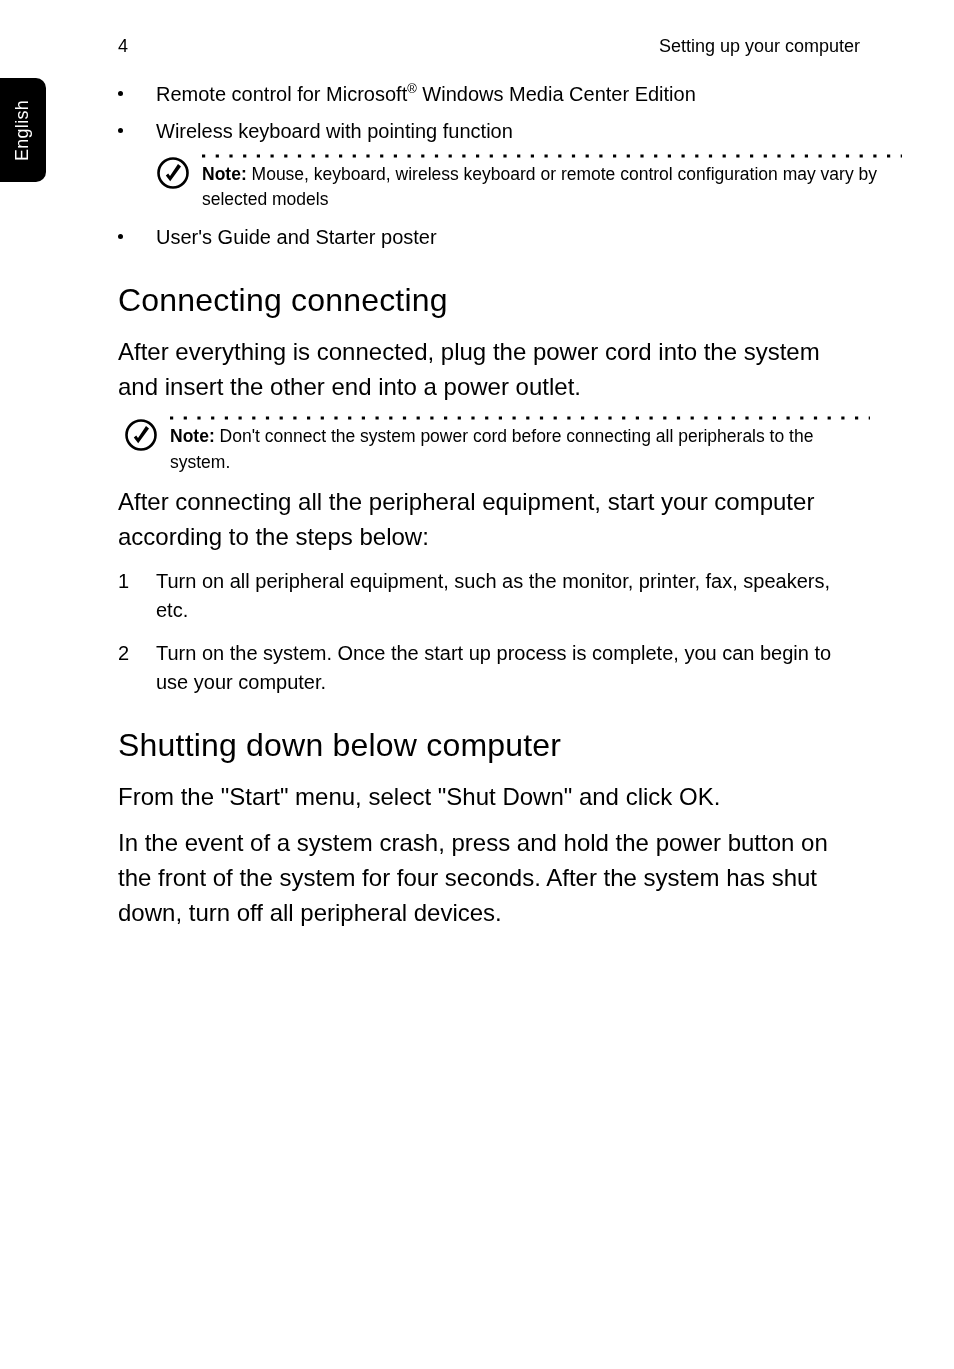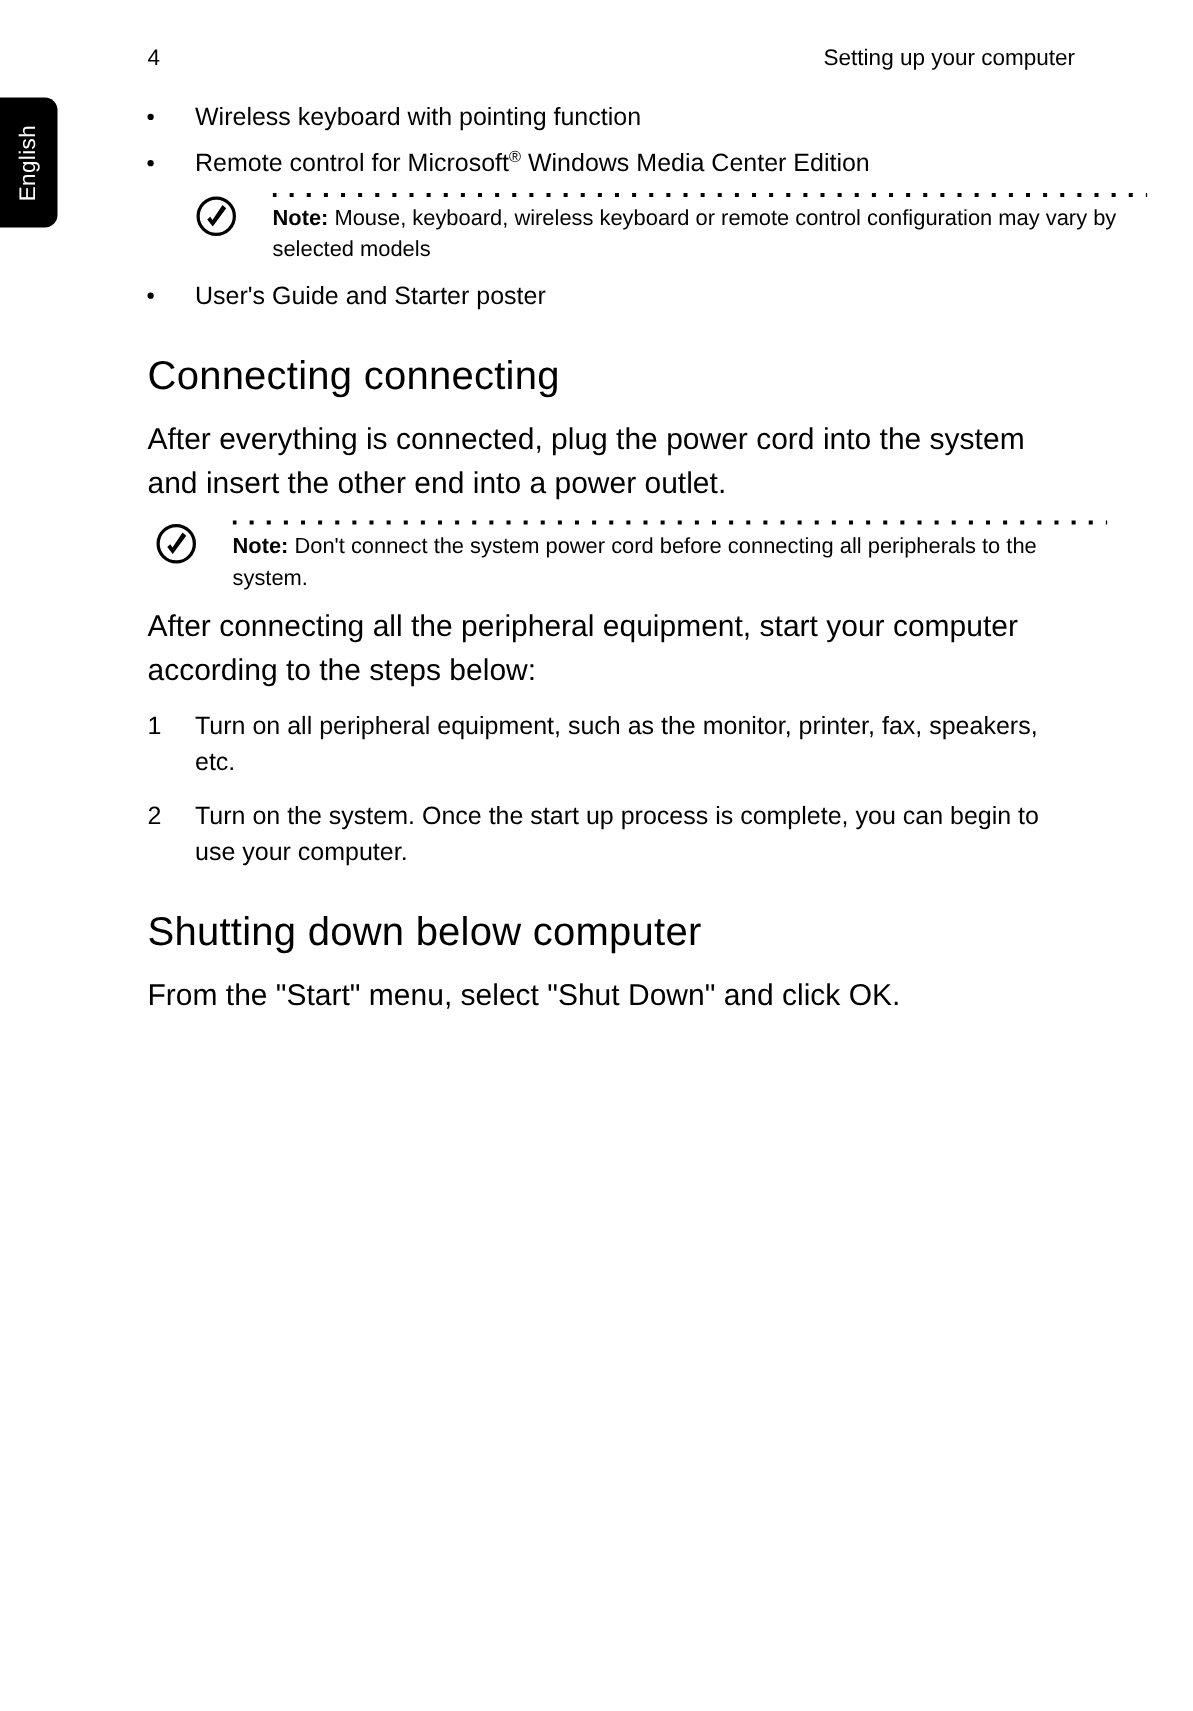--- a/index.html
+++ b/index.html
@@ -83,21 +83,21 @@
     border-radius: 50%;
   }
   .sup {
     font-size: 0.65em;
     vertical-align: super;
     line-height: 0;
   }
   .note-block {
     display: flex;
     align-items: flex-start;
-    gap: 28px;
+    gap: 12px;
     margin-left: 38px;
     margin-top: 8px;
     margin-bottom: 10px;
   }
   .note-block.standalone { margin-left: 6px; }
   .note-icon {
     flex: 0 0 auto;
     margin-top: 2px;
   }
   .note-body {
@@ -162,25 +162,25 @@
 
   <div class="side-tab">
     <span>English</span>
   </div>
 
   <div class="content">
 
     <ul class="bullets">
       <li>
         <span class="dot"></span>
+        <span>Remote control for Microsoft</span><span class="sup">®</span><span> Windows Media Center Edition</span>
+      </li>
+      <li>
+        <span class="dot"></span>
         <span>Wireless keyboard with pointing function</span>
-      </li>
-      <li>
-        <span class="dot"></span>
-        <span>Remote control for Microsoft</span><span class="sup">®</span><span> Windows Media Center Edition</span>
       </li>
     </ul>
 
     <div class="note-block">
       <span class="note-icon">
         <svg width="34" height="34" viewBox="0 0 34 34">
           <circle cx="17" cy="17" r="14.5" fill="none" stroke="#000" stroke-width="2.6"></circle>
           <path d="M22 8 L14 20 L12.2 17.4 L9.8 19.6 L14.2 25.2 L25 10.6 Z" fill="#000"></path>
         </svg>
       </span>
@@ -233,15 +233,16 @@
         <span>Turn on all peripheral equipment, such as the monitor, printer, fax, speakers, etc.</span>
       </li>
       <li>
         <span class="num">2</span>
         <span>Turn on the system. Once the start up process is complete, you can begin to use your computer.</span>
       </li>
     </ol>
 
     <h2 class="section">Shutting down below computer</h2>
     <p class="body">From the "Start" menu, select "Shut Down" and click OK.</p>
+    <p class="body">In the event of a system crash, press and hold the power button on the front of the system for four seconds. After the system has shut down, turn off all peripheral devices.</p>
 
   </div>
 </div>
 
 </body></html>

